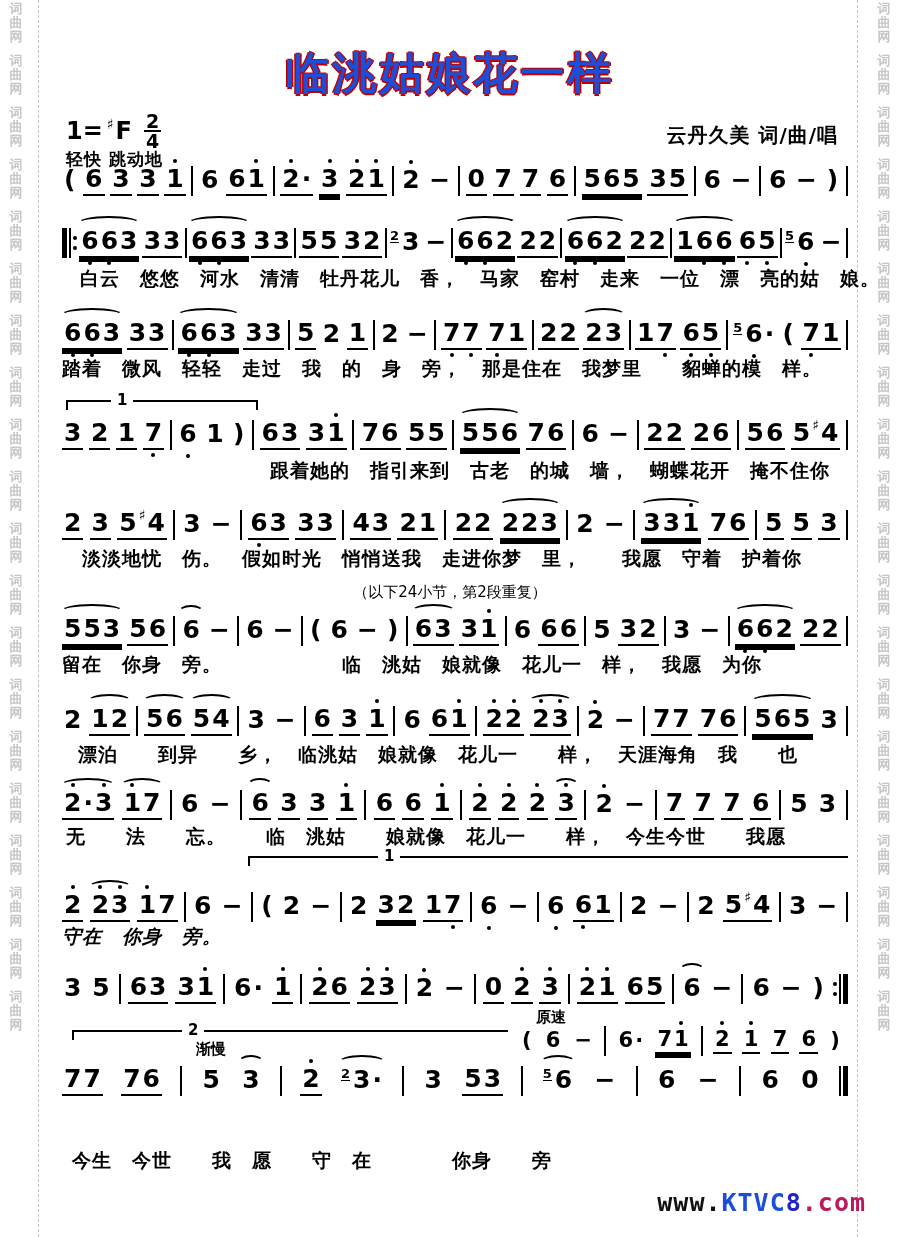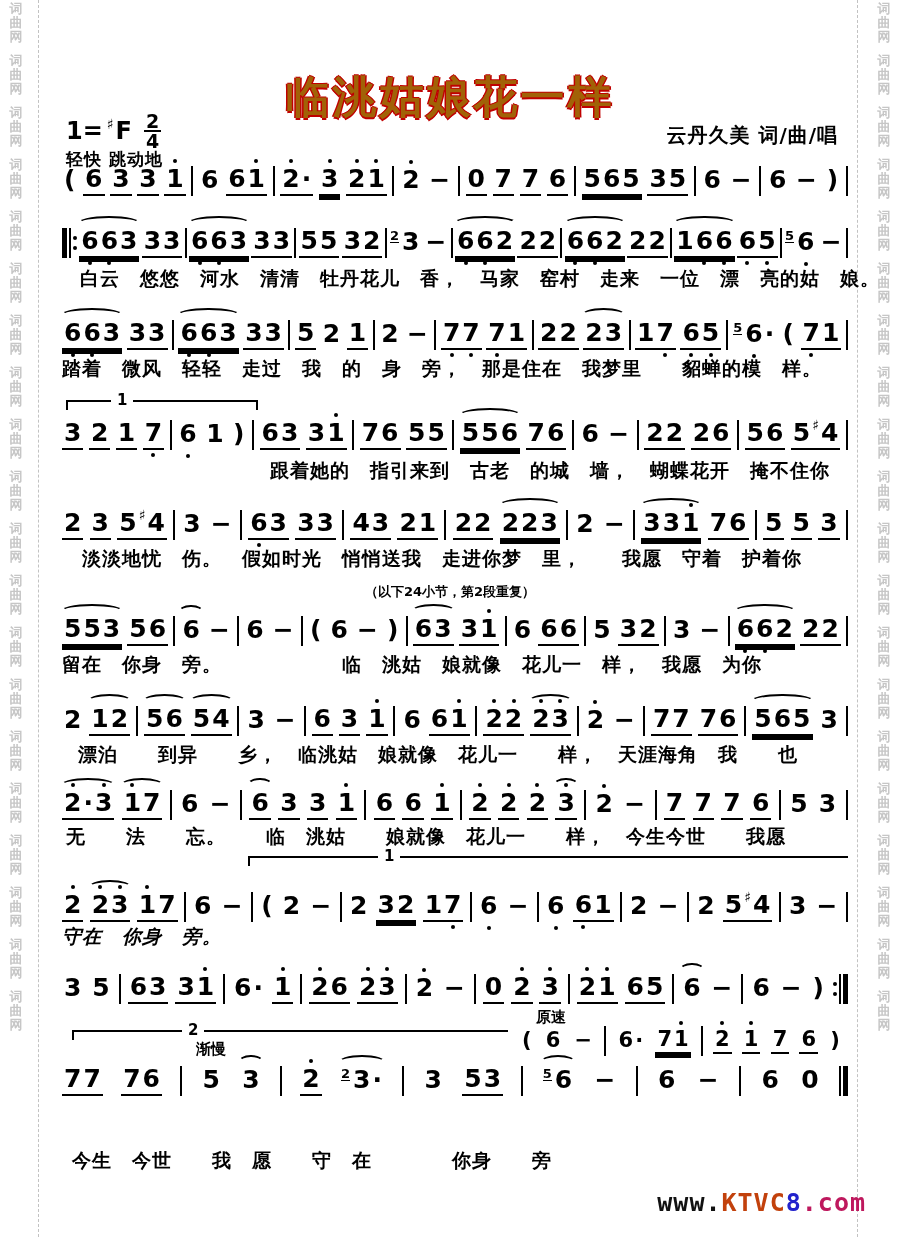--- a/index.html
+++ b/index.html
@@ -9,21 +9,21 @@
   .border-col{position:absolute;top:2px;bottom:0;width:20px;display:flex;flex-direction:column;
               color:#c6c6c6;font-size:13px;line-height:14px;font-weight:bold;text-align:center;}
   .border-col.left{left:6px;}
   .border-col.right{right:6px;}
   .border-col .grp{margin-bottom:10px;display:flex;flex-direction:column;}
   .vdash{position:absolute;top:0;bottom:0;width:0;border-left:1px dashed #c2c2c2;}
   .vdash.left{left:38px;}
   .vdash.right{right:42px;}
   
   .title{position:absolute;top:44px;left:0;width:100%;text-align:center;font-size:44px;font-weight:bold;
-         letter-spacing:3px;color:#a16207;text-shadow:1.5px 0 0 #c00000,-1.5px 0 0 #c00000,0 1.5px 0 #c00000,0 -1.5px 0 #c00000;margin-top:24px;}
+         letter-spacing:3px;color:#1d4ed8;text-shadow:1.5px 0 0 #c00000,-1.5px 0 0 #c00000,0 1.5px 0 #c00000,0 -1.5px 0 #c00000;}
   .keysig{position:absolute;top:112px;left:66px;font-size:24px;font-weight:bold;display:flex;align-items:center;gap:4px;}
   .keysig .sh{font-size:14px;vertical-align:top;position:relative;top:-7px;margin-right:-2px;}
   .frac{display:inline-flex;flex-direction:column;align-items:center;font-size:19px;line-height:18px;margin-left:8px;}
   .frac b:first-child{border-bottom:2px solid #000;padding:0 2px;}
   .tempo{position:absolute;top:148px;left:66px;font-size:17px;font-weight:bold;letter-spacing:1px;}
   .credit{position:absolute;top:122px;right:62px;font-size:20px;font-weight:bold;letter-spacing:1px;}
   
   .mline{position:absolute;left:62px;right:52px;height:42px;display:flex;justify-content:space-between;
          align-items:center;}
   .tok{position:relative;display:inline-flex;align-items:flex-end;padding:0 1px 2px 1px;}
@@ -38,21 +38,21 @@
   .grace{font-style:normal;font-weight:bold;font-size:13px;line-height:13px;border-bottom:1.5px solid #000;
          position:relative;top:-12px;margin-right:2px;}
   .bar{display:inline-flex;align-items:center;gap:2px;height:32px;}
   .b-thin{width:2px;height:30px;background:#000;}
   .b-thick{width:5px;height:30px;background:#000;}
   .b-dots{display:flex;flex-direction:column;gap:6px;}
   .b-dots i{width:4px;height:4px;border-radius:50%;background:#000;}
   
   .lyr{position:absolute;font-size:19px;font-weight:bold;white-space:pre;letter-spacing:1px;}
   
-  .midnote{position:absolute;top:583px;left:0;width:100%;text-align:center;font-size:13px;font-weight:bold;}
+  .midnote{position:absolute;top:583px;left:0;width:100%;text-align:center;font-size:15px;font-weight:normal;}
   .ending{position:absolute;border-top:2.5px solid #000;height:10px;}
   .ending.tick-l::before{content:"";position:absolute;left:0;top:-2px;height:10px;border-left:2.5px solid #000;}
   .ending.tick-r::after{content:"";position:absolute;right:0;top:-2px;height:10px;border-right:2.5px solid #000;}
   .ending .lbl{position:absolute;top:-11px;background:#fff;padding:0 6px;font-size:15px;font-weight:bold;}
   .rit{position:absolute;top:1040px;left:196px;font-size:15px;font-weight:bold;}
   .atempo{position:absolute;top:1008px;left:536px;font-size:15px;font-weight:bold;}
   .mline.small{left:520px;right:58px;top:1022px;height:38px;}
   .mline.small .ch{font-size:21px;line-height:22px;}
   
   .wm{position:absolute;top:1188px;right:34px;font-family:"DejaVu Sans Mono",monospace;
@@ -1419,14 +1419,14 @@
         <b class="ch">7</b>
       </span>
       <span class="tok u1">
         <b class="ch">6</b>
       </span>
       <span class="tok">
         <b class="ch">)</b>
       </span>
     </div>
 
-  <div class="wm" id="watermark"><span style="color: rgb(17, 17, 17);">www.</span><span style="color: #c2410c;">KTVC</span><span style="color: rgb(34, 34, 204);">8</span><span style="color: #be185d;">.com</span></div>
+  <div class="wm" id="watermark"><span style="color: rgb(17, 17, 17);">www.</span><span style="color: #1d4ed8;">KTVC</span><span style="color: rgb(34, 34, 204);">8</span><span style="color: #be185d;">.com</span></div>
 </div>
 
 </body></html>

